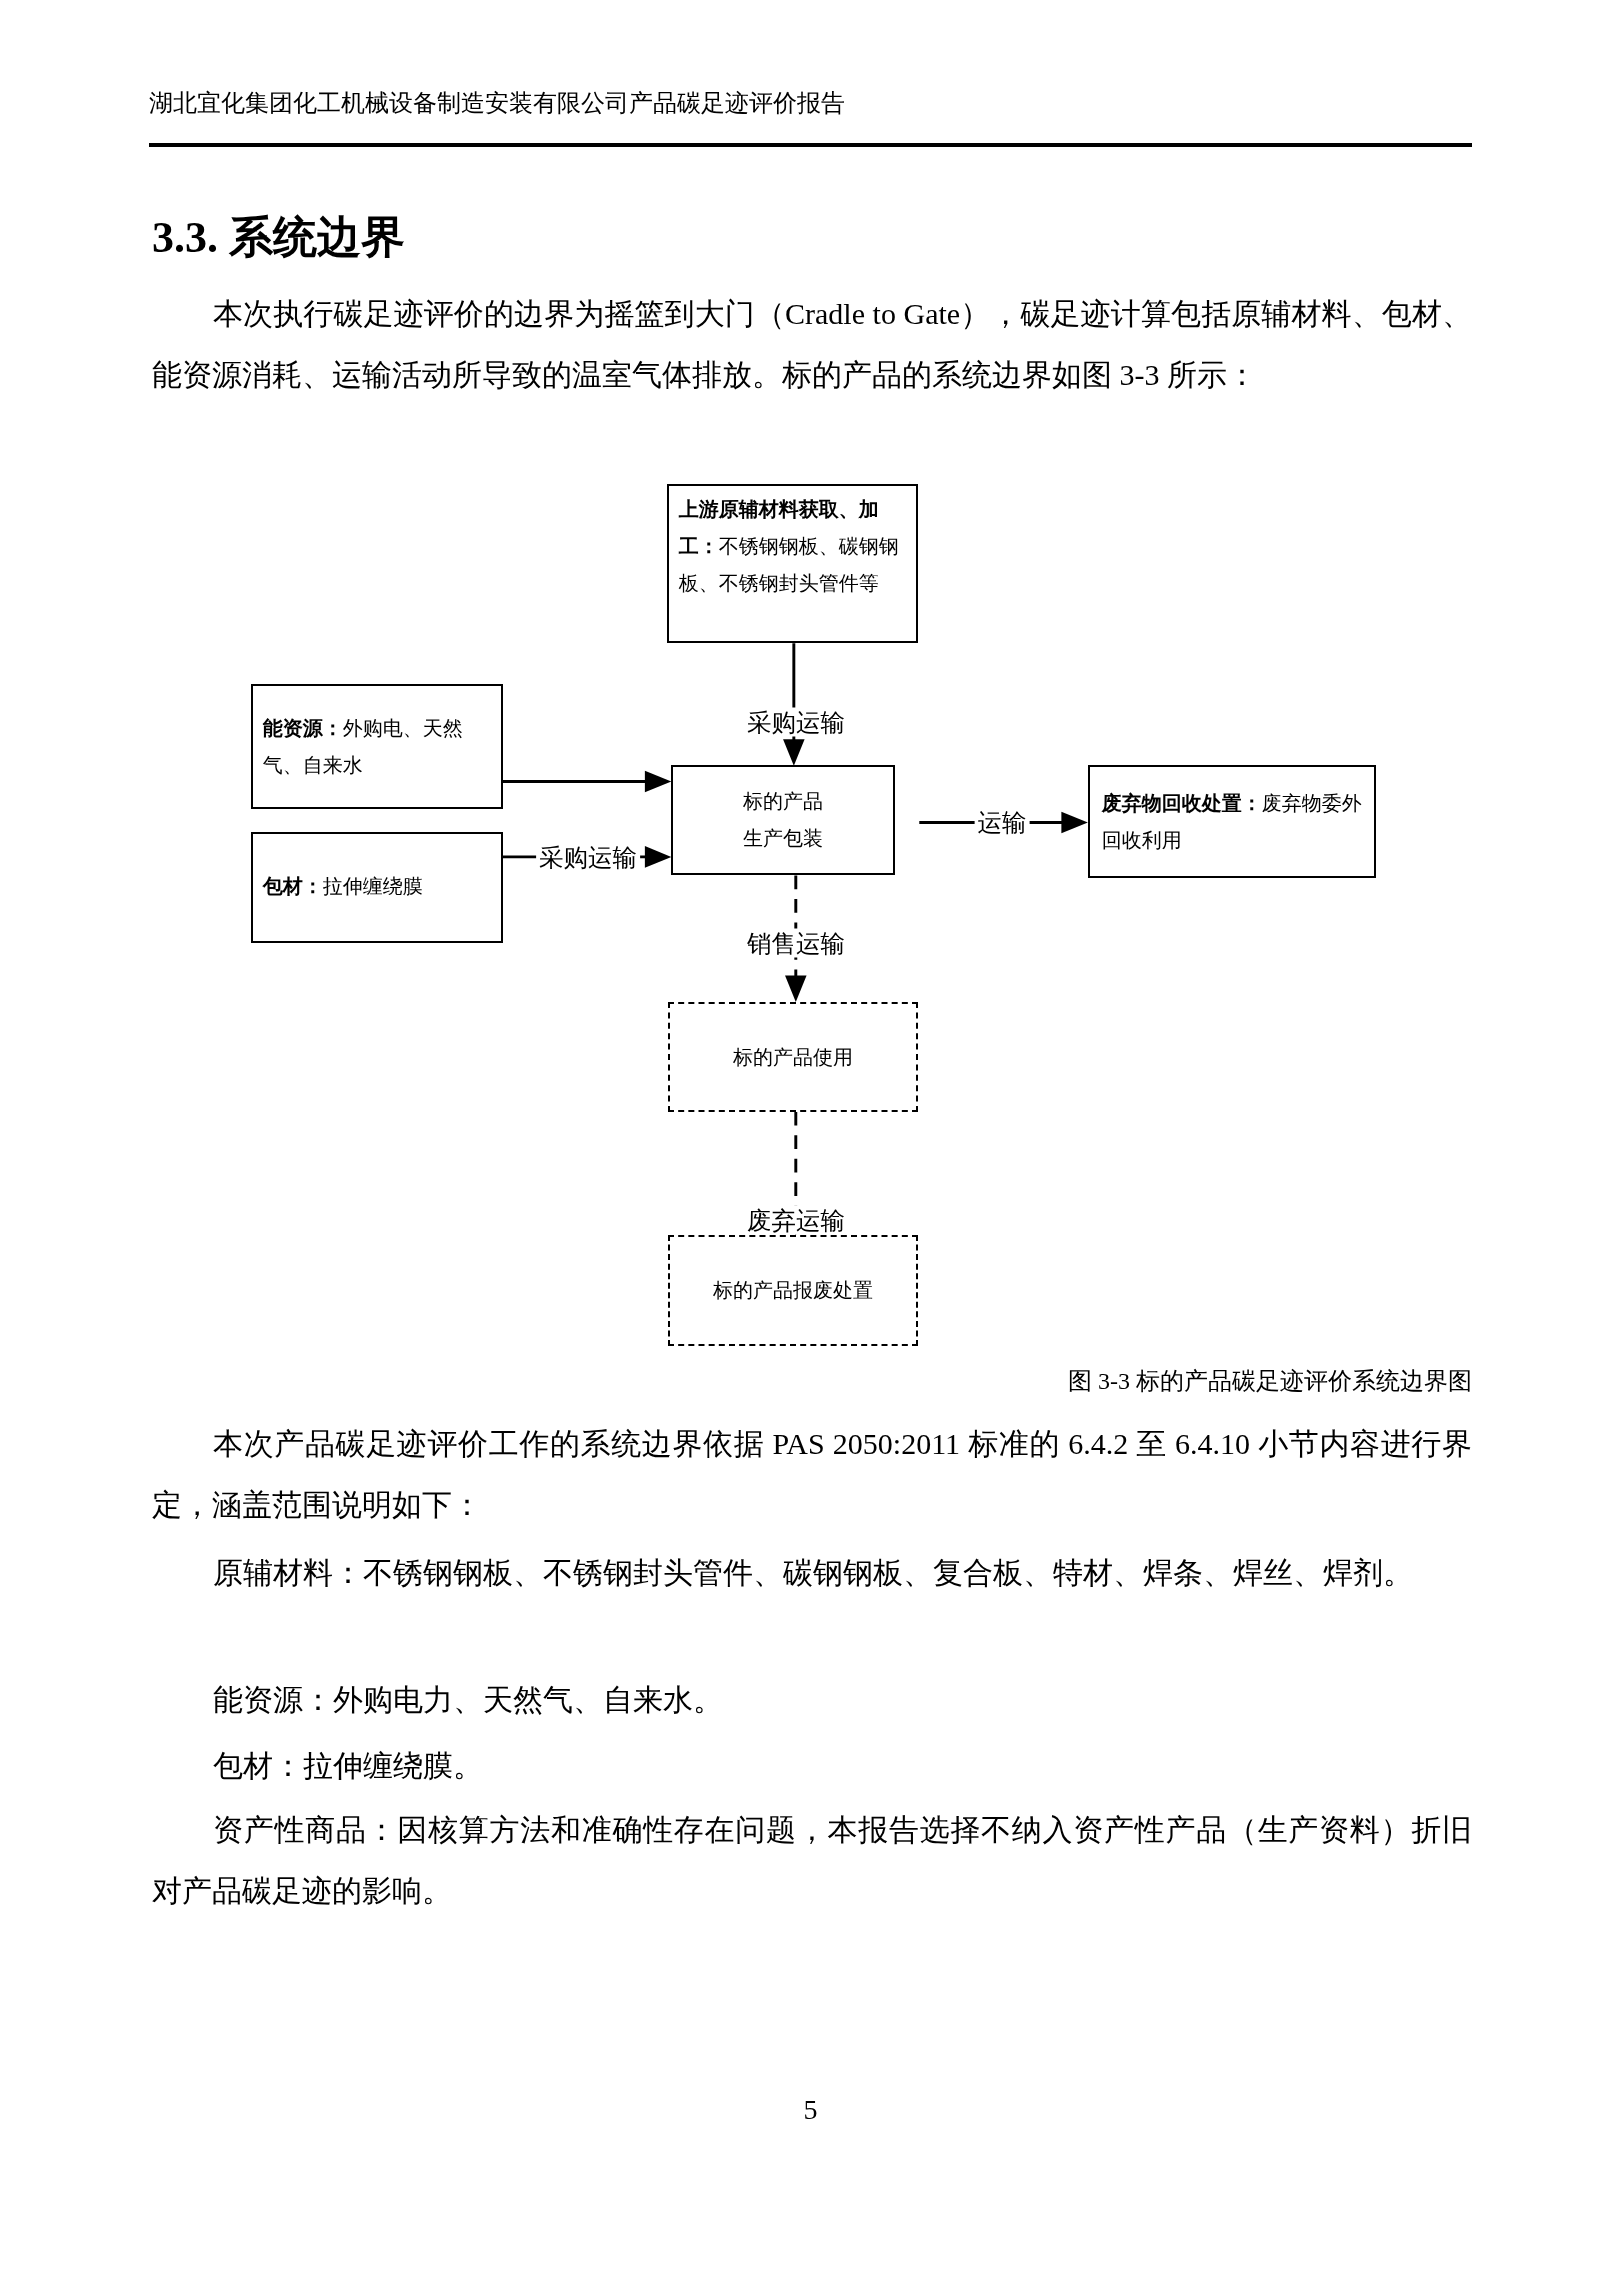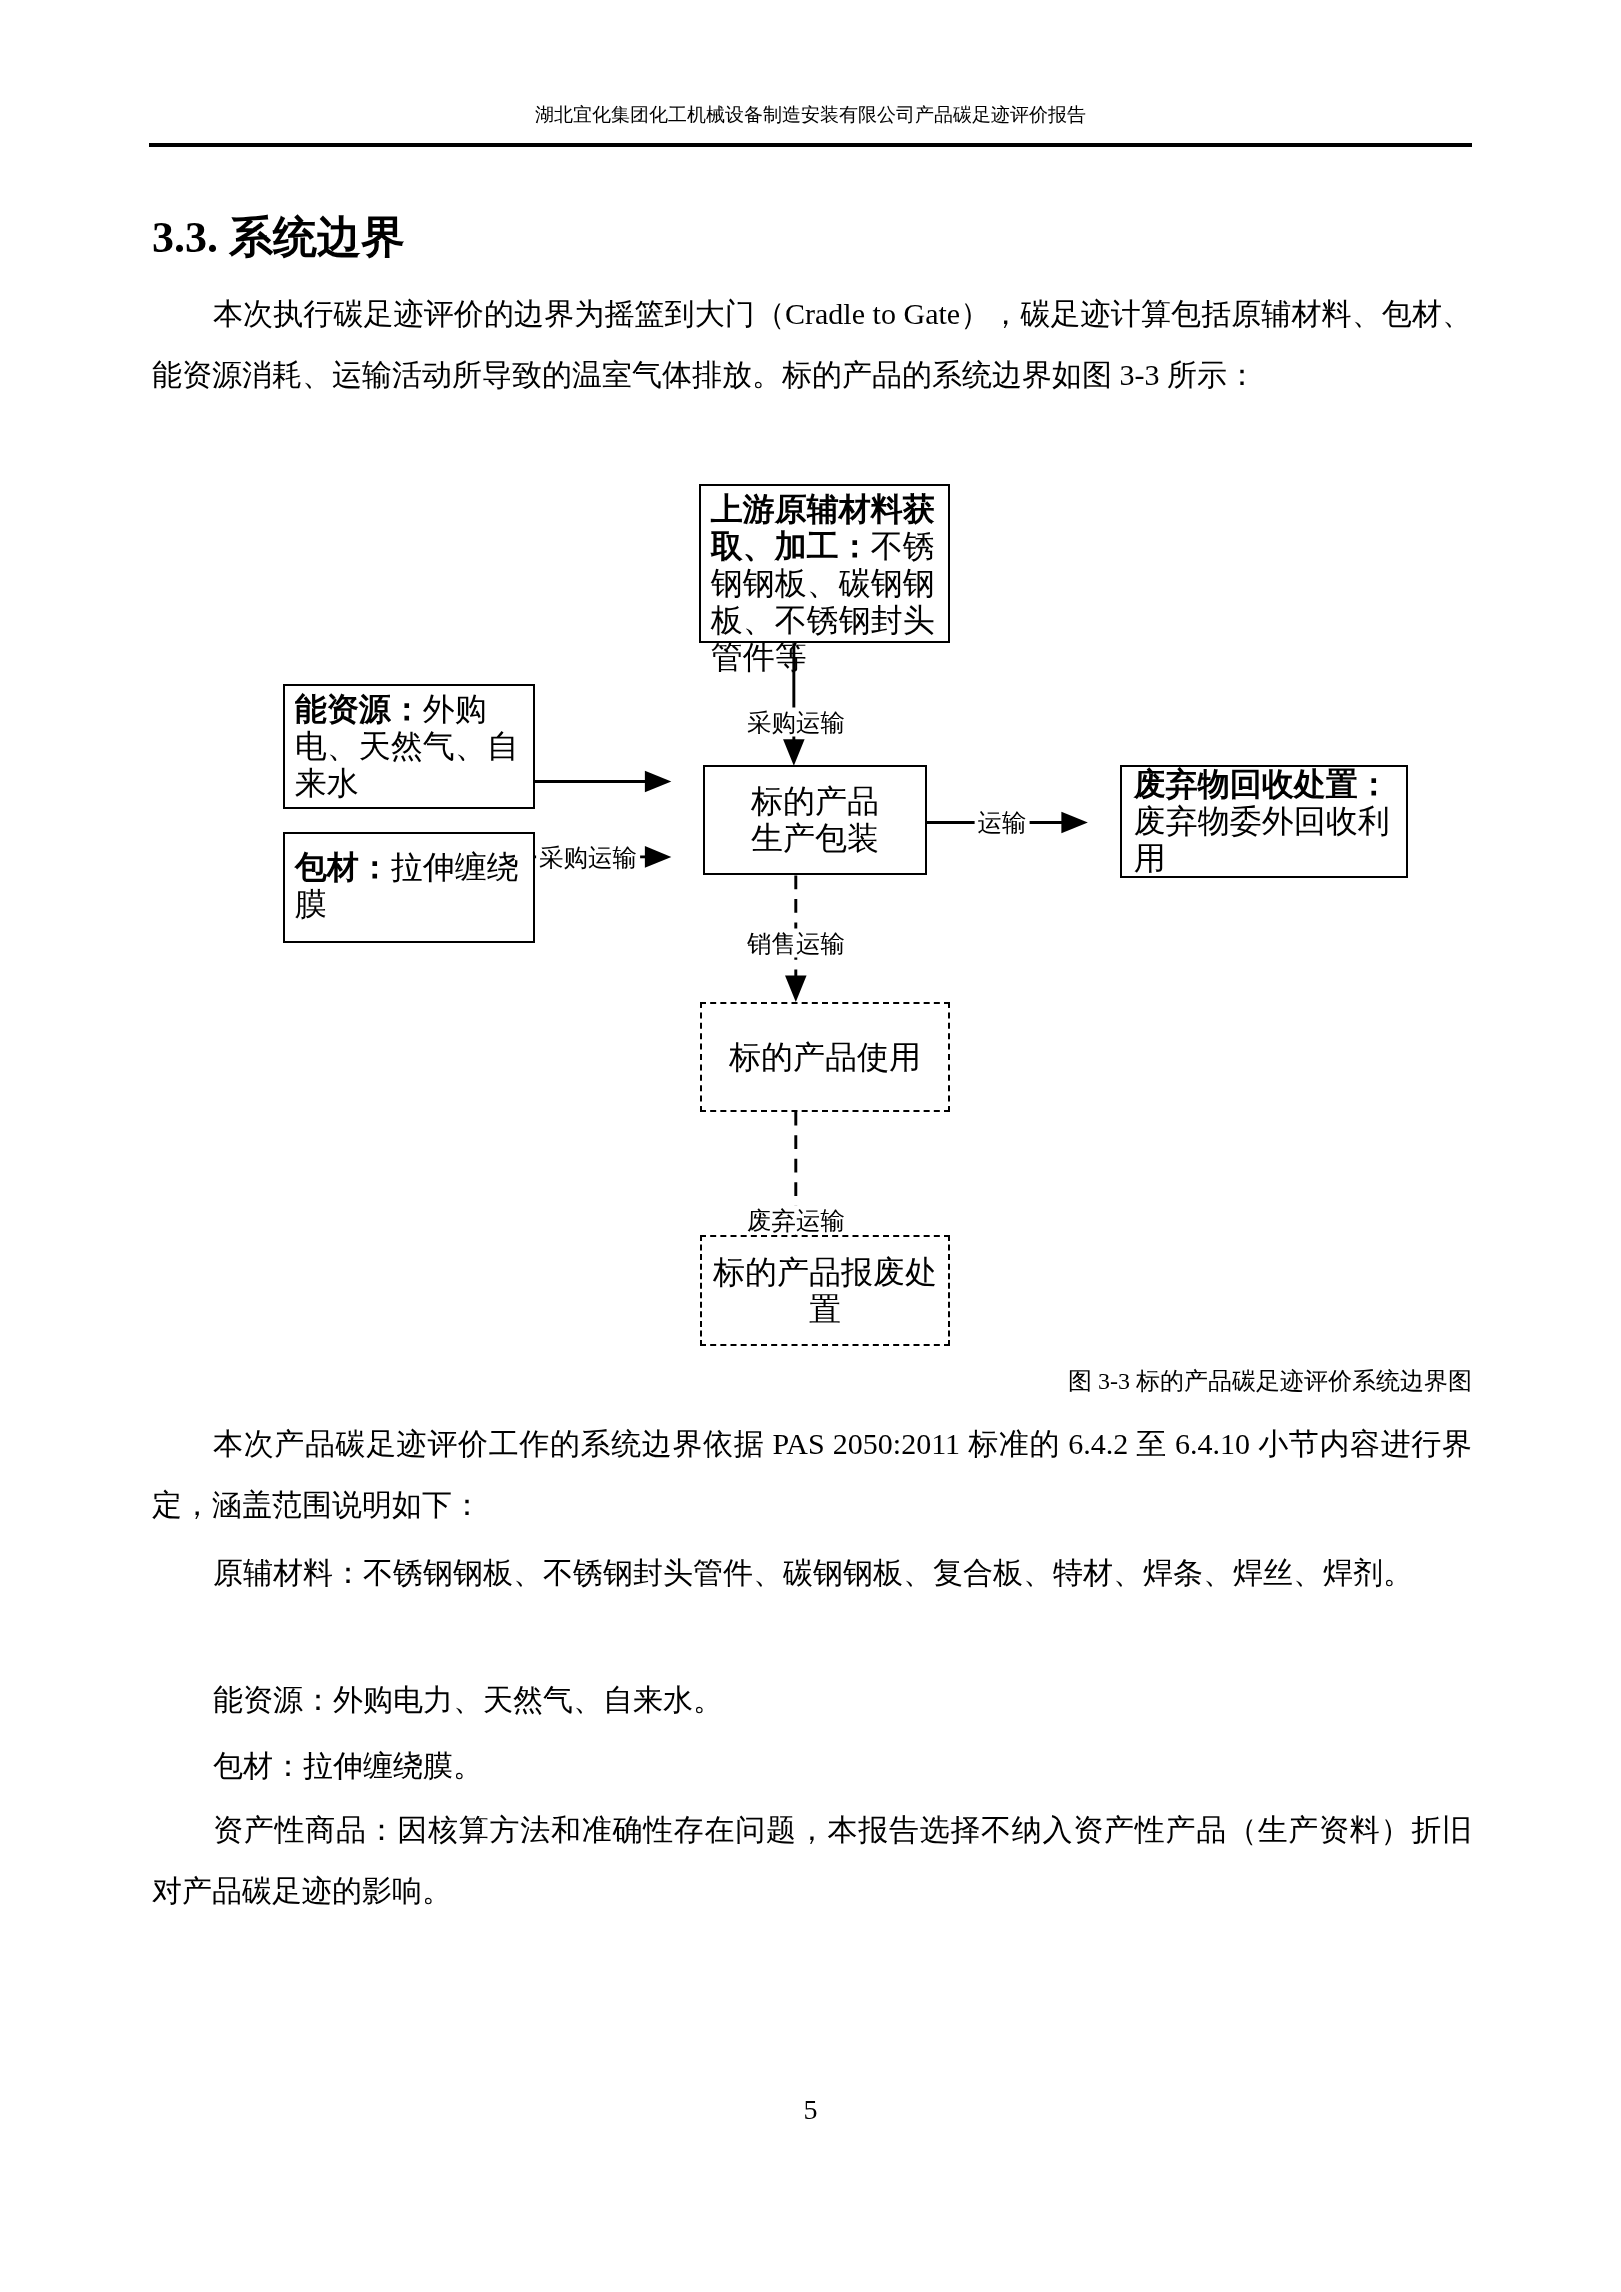--- a/index.html
+++ b/index.html
@@ -2,22 +2,22 @@
 <html><head>
 <meta charset="utf-8">
 <style>
   html,body { margin:0; padding:0; background:#888; }
   .page {
     position:relative; width:1621px; height:2293px; background:#ffffff;
     font-family:"Liberation Serif", serif; color:#000; overflow:hidden;
   }
   
   .hdr {
-    position:absolute; top:98px; left:149px; width:1323px;
-    text-align:center; font-size:19px; line-height:33px;
+    position:absolute; top:87px; left:149px; width:1323px;
+    text-align:left; font-size:24px; line-height:33px;
   }
   .hdr-rule { position:absolute; top:143px; left:149px; width:1323px; height:3.9px; background:#000; }
   
   .sec-title {
     position:absolute; top:210px; left:152px; font-size:44px; font-weight:bold; line-height:55px;
   }
   
   .para {
     position:absolute; left:152px; width:1320px;
     font-size:30px; line-height:61px; text-align:justify; text-indent:61px;
@@ -33,21 +33,21 @@
     position:absolute; top:1362px; left:152px; width:1320px;
     text-align:right; font-size:24px; line-height:39px;
   }
   .page-num {
     position:absolute; top:2094px; left:0; width:100%;
     text-align:center; font-size:28px;
   }
   
   .dbox {
     position:absolute; box-sizing:border-box; border:2.9px solid #000; background:#fff;
-    font-size:32px; line-height:37px;margin-left:32px;
+    font-size:20px; line-height:37px;
   }
   .dbox .b { font-weight:bold; }
   .dashed { border-style:dashed; }
   .box-upstream  { left:667px;  top:484px;  width:251px; height:159px; padding:4.9px 9.8px; }
   .box-energy    { left:251px;  top:684px;  width:252px; height:125px; padding:0 9.8px; display:flex; align-items:center; }
   .box-packaging { left:251px;  top:832px;  width:252px; height:111px; padding:0 9.8px; display:flex; align-items:center;font-family:Liberation Mono, monospace; }
   .box-production{ left:671px;  top:765px;  width:224px; height:110px; display:flex; align-items:center; justify-content:center; text-align:center; white-space:pre-line; }
   .box-waste     { left:1088px; top:765px;  width:288px; height:113px; padding:0 11.8px; display:flex; align-items:center; }
   .box-use       { left:668px;  top:1002px; width:250px; height:110px; display:flex; align-items:center; justify-content:center; text-align:center; }
   .box-scrap     { left:668px;  top:1235px; width:250px; height:111px; display:flex; align-items:center; justify-content:center; text-align:center; }

